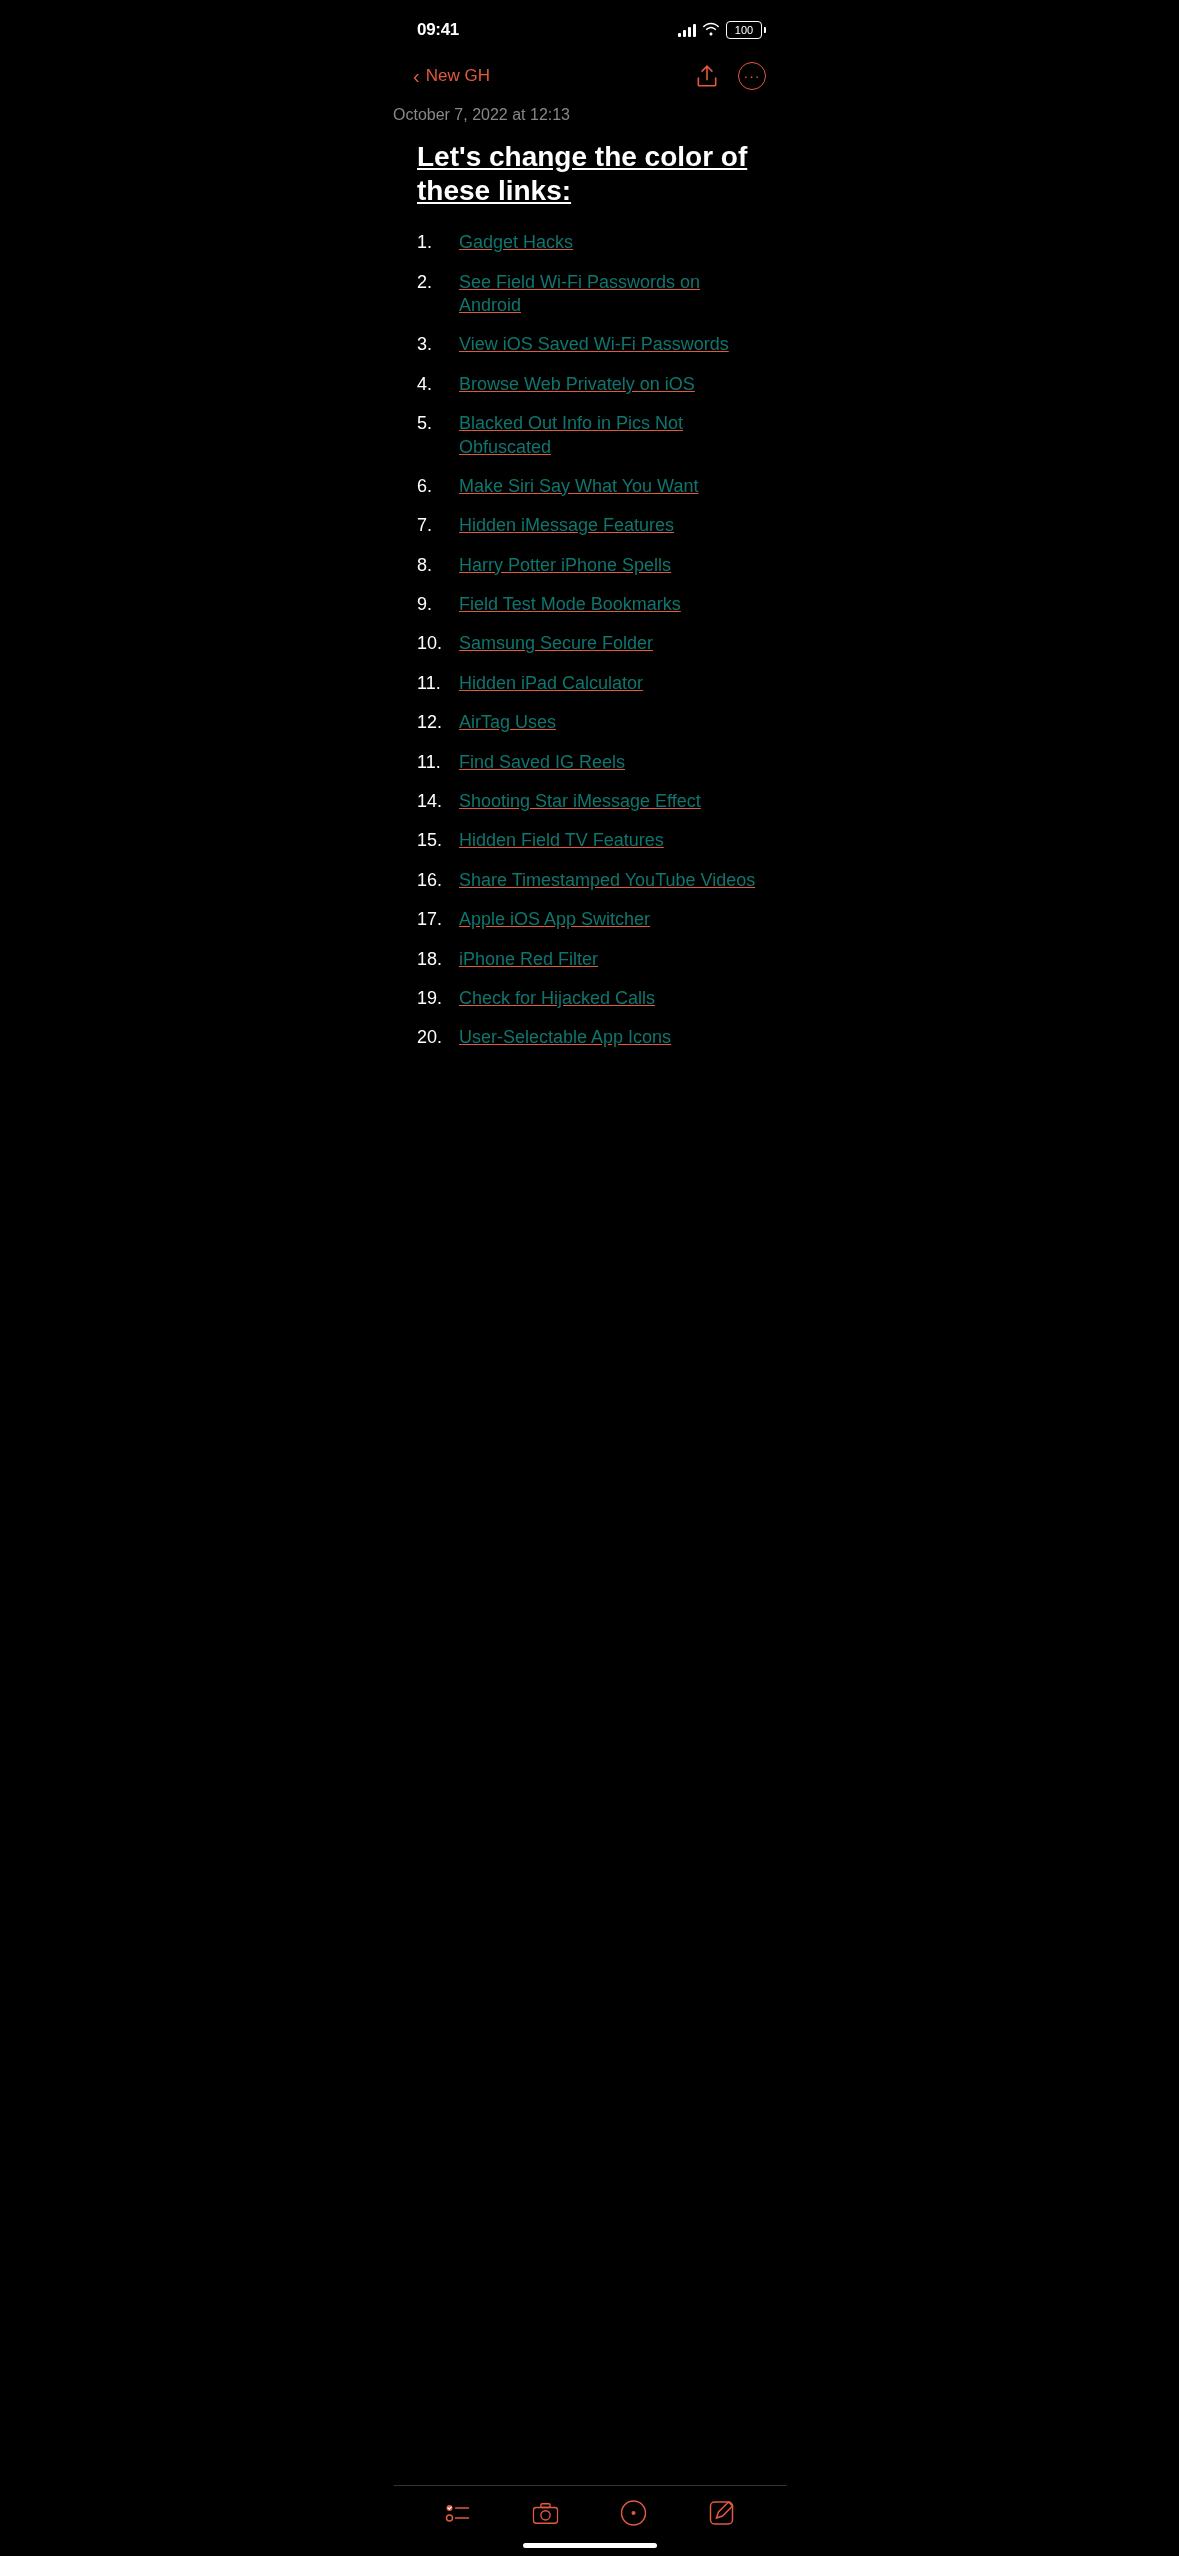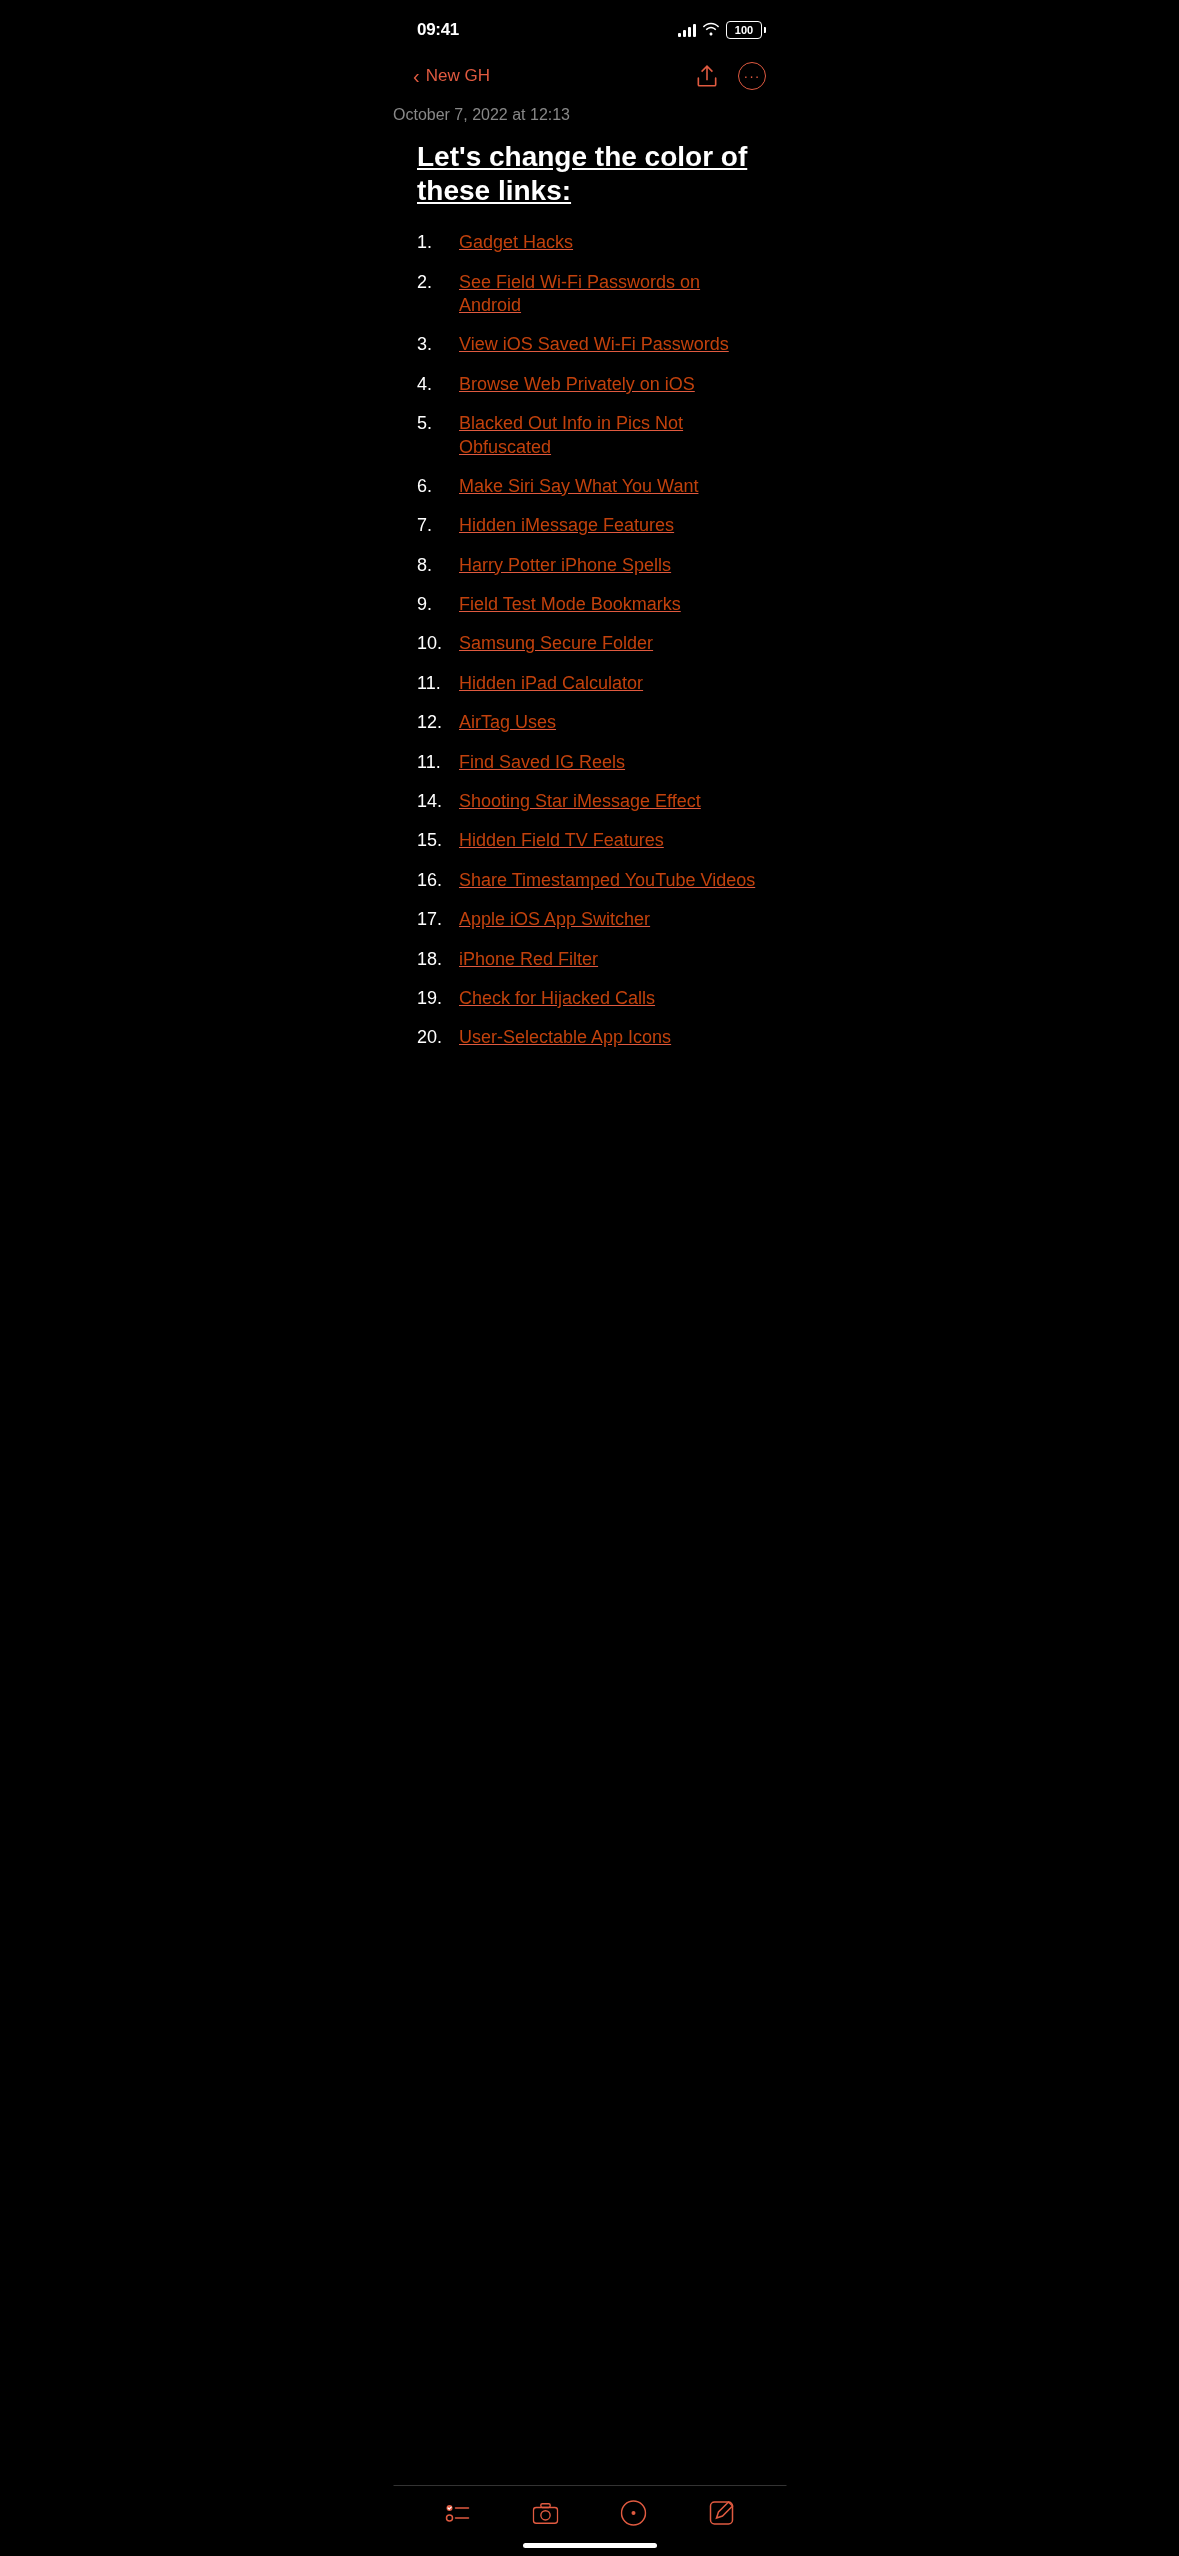--- a/index.html
+++ b/index.html
@@ -61,21 +61,21 @@
       font-size: 14px;
     }
 
     .battery-box {
       display: flex;
       align-items: center;
       border: 1.5px solid #fff;
       border-radius: 4px;
       padding: 2px 4px;
       font-size: 11px;
-      font-weight: 700;
+      font-weight: 400;
       color: #fff;
       position: relative;
       height: 18px;
       min-width: 36px;
       justify-content: center;
     }
 
     .battery-box::after {
       content: '';
       position: absolute;
@@ -165,21 +165,21 @@
     }
 
     .list-num {
       color: #fff;
       min-width: 42px;
       font-size: 18px;
       flex-shrink: 0;
     }
 
     .list-link {
-      color: #c2410c;
+      color: #0f766e;
       text-decoration: underline;
       text-decoration-color: #e05a40;
       cursor: pointer;
     }
 
     
     .bottom-toolbar {
       position: fixed;
       bottom: 0;
       left: 50%;

